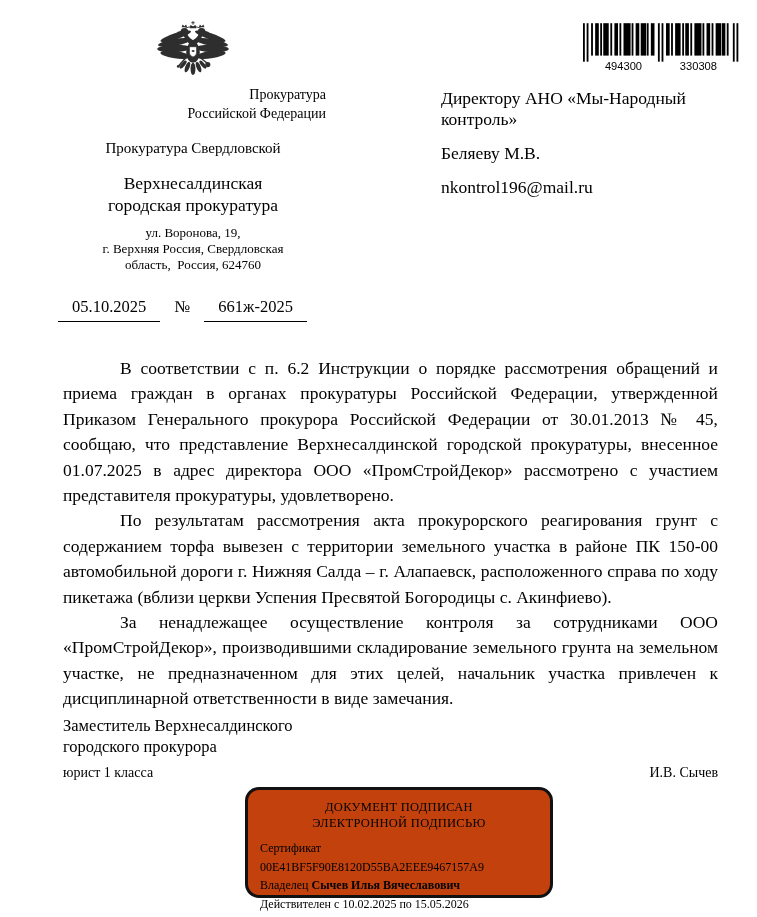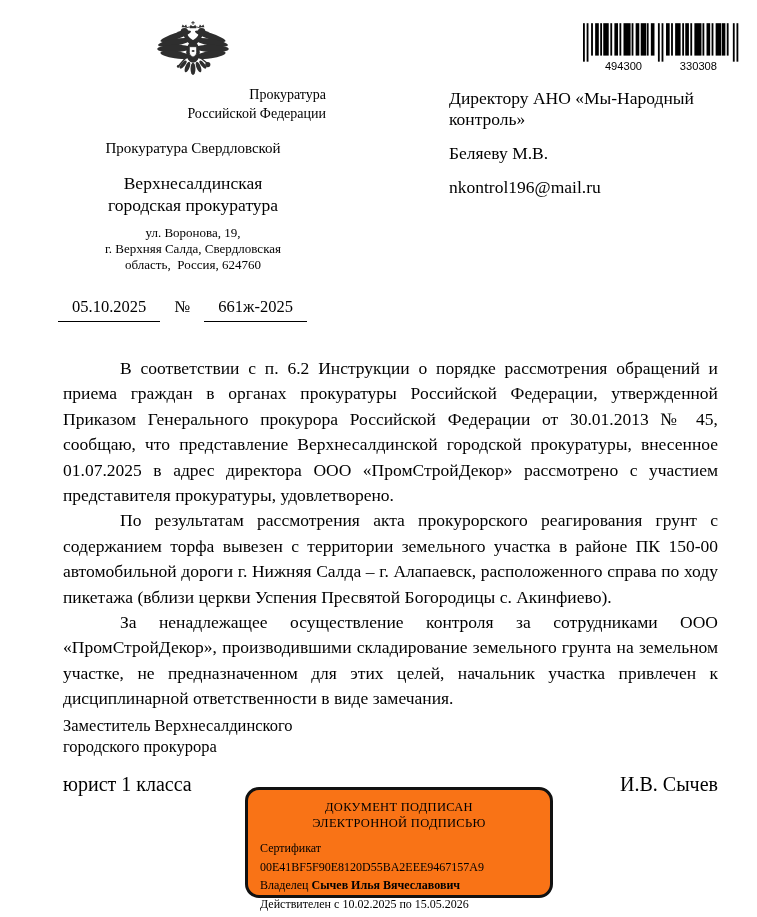--- a/index.html
+++ b/index.html
@@ -37,42 +37,42 @@
   .barcode{position:absolute;left:583px;top:23px;}
   .barcode text{
     font-family:"Liberation Sans","DejaVu Sans",sans-serif;
     font-size:11px;fill:#000;
   }
   
   .recipient{
     position:absolute;left:437px;top:88px;width:298px;
     font-size:17.5px;line-height:21px;
   }
-  .recipient .r-line{margin:0 12px 13px;}
+  .recipient .r-line{margin:0 4px 13px;}
   
   .body-text{
     position:absolute;left:63px;top:356px;width:655px;
     font-size:17.5px;line-height:25.4px;
     text-align:justify;
   }
   .body-text p{margin:0;text-indent:57px;}
   
   .signature{position:absolute;left:63px;top:716px;width:655px;}
   .sig-position{font-size:16.5px;line-height:20.5px;}
   .sig-row{
     display:flex;justify-content:space-between;
-    margin-top:16px;font-size:20px;align-items:flex-end;
+    margin-top:8px;font-size:14px;align-items:flex-end;
   }
   
   .stamp{
     position:absolute;left:245px;top:787px;width:308px;height:111px;
     box-sizing:border-box;
     border:3px solid #111;border-radius:14px;
     padding:9px 12px 0;
-    background:#f97316;
+    background:#c2410c;
   }
   .stamp-title{
     text-align:center;font-size:12.5px;line-height:16px;
     letter-spacing:.3px;
   }
   .stamp-details{margin-top:8px;font-size:12px;line-height:18.5px;}
   .stamp-details .bold{font-weight:bold;}
 </style>
 </head>
 <body>
@@ -136,21 +136,21 @@
       <div>Прокуратура Свердловской</div>
     </div>
 
     <div class="office-lines">
       <div>Верхнесалдинская</div>
       <div>городская прокуратура</div>
     </div>
 
     <div class="address-lines">
       <div>ул. Воронова, 19,</div>
-      <div>г. Верхняя Салда, Свердловская</div>
+      <div>г. Верхняя Россия, Свердловская</div>
       <div>область,&nbsp; Россия, 624760</div>
     </div>
   </div>
 
   <div class="date-row">
     <span class="uline">05.10.2025</span>
     <span class="no-sign">№</span>
     <span class="uline">661ж-2025</span>
   </div>
 

